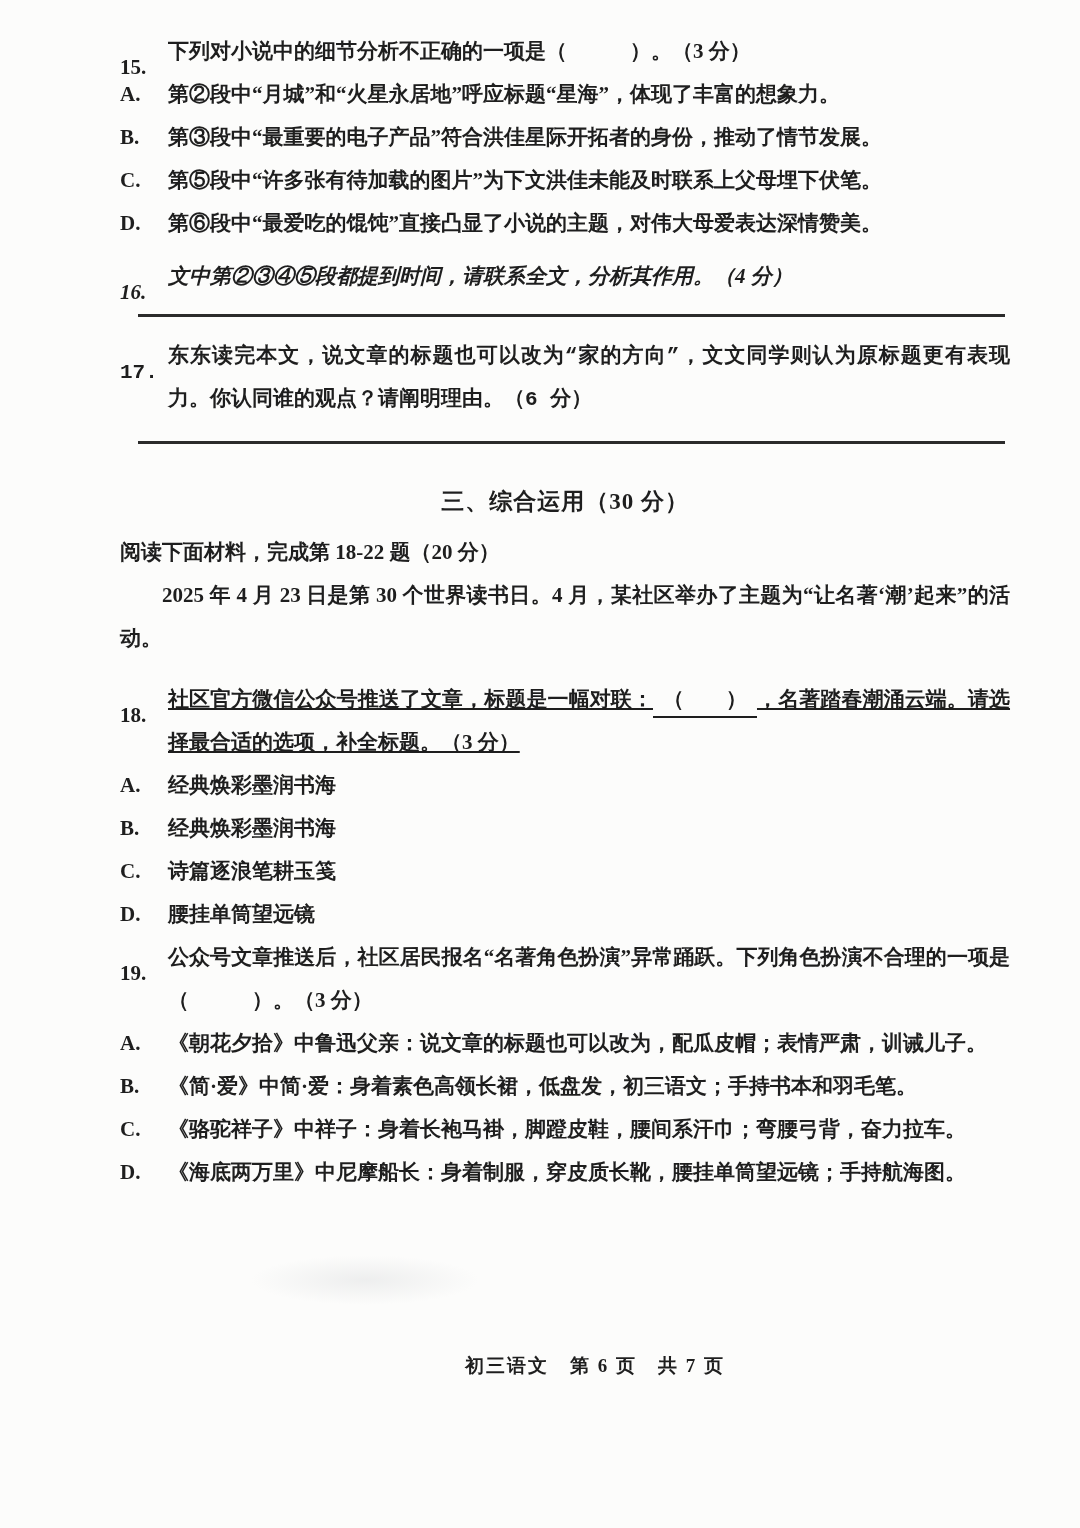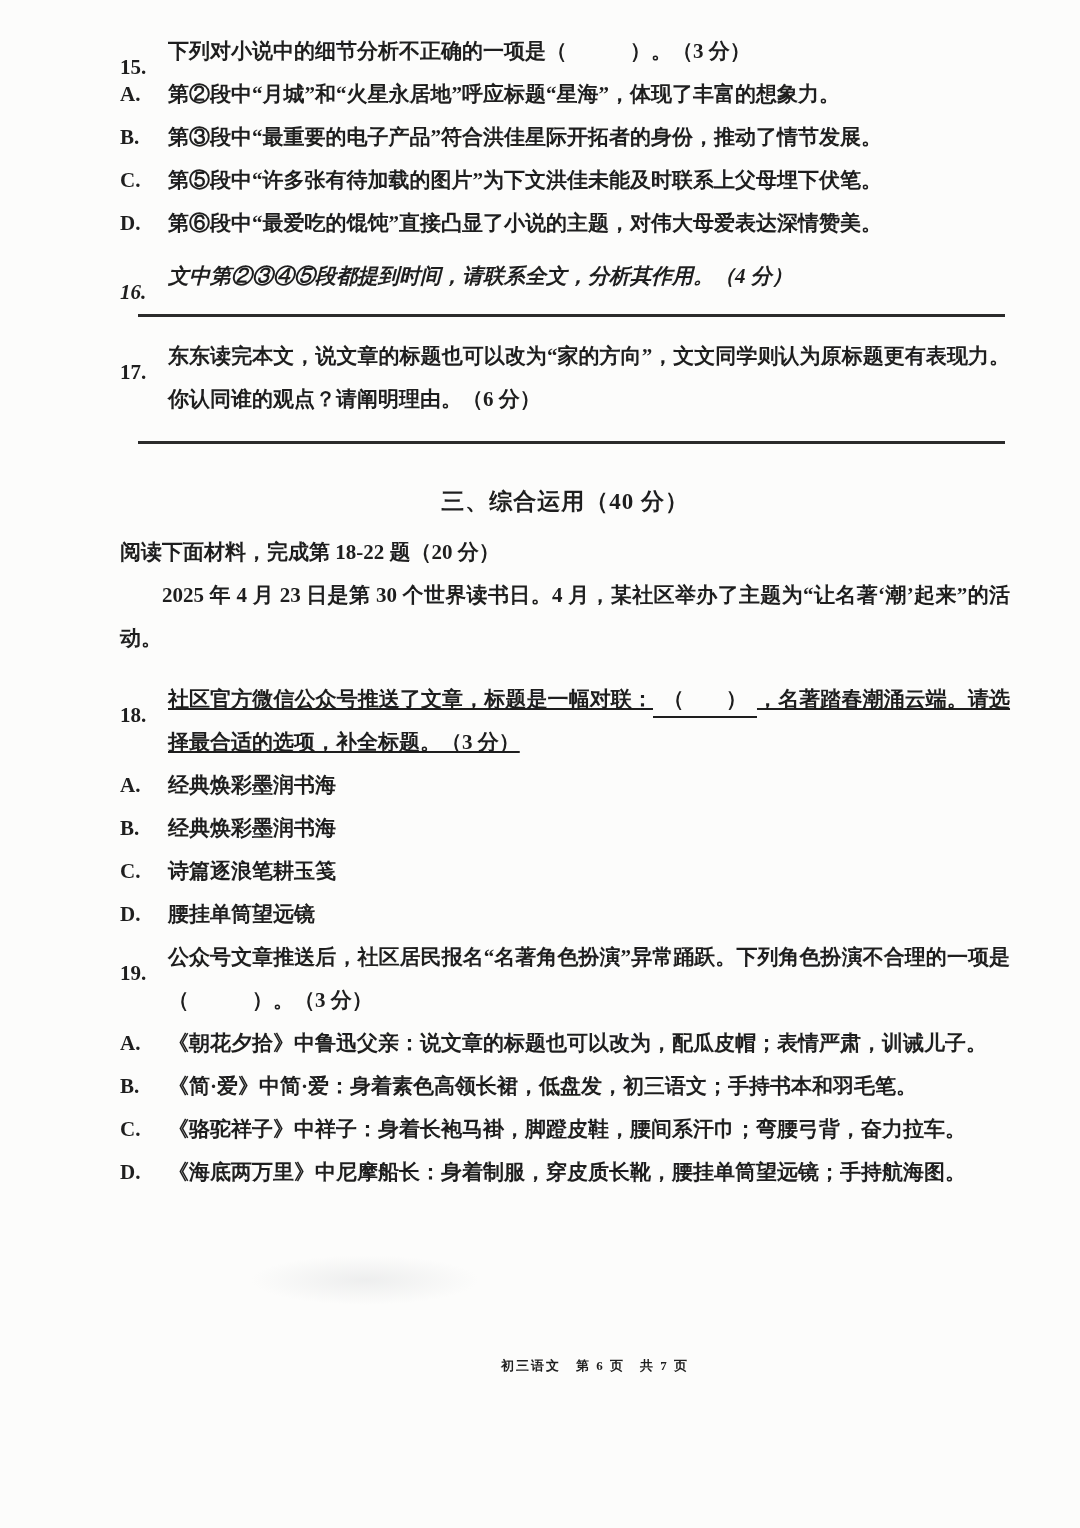--- a/index.html
+++ b/index.html
@@ -52,27 +52,27 @@
   .instruction{
     font-weight:700;
     margin-top:8px;
   }
   .intro{
     text-indent:2em;
     text-align:justify;
   }
   .q15{margin-top:0;}
   .q16{margin-top:10px;font-style:italic;}
-  .q17{margin-top:0;}
+  .q17{margin-top:0;font-family:Liberation Mono, monospace;}
   .q18{margin-top:18px;text-decoration:underline;}
   .q19{margin-top:0;}
   .footer{
     text-align:center;
     margin-top:150px;
-    font-size:13px;
+    font-size:19px;
     letter-spacing:2px;
     padding-left:60px;
   }
   .scan-smudge{
     position:absolute;
     left:250px;top:1255px;
     width:230px;height:50px;
     background:radial-gradient(ellipse at center,rgba(210,212,214,.35),rgba(255,255,255,0) 70%);
     pointer-events:none;
   }
@@ -108,21 +108,21 @@
     <span>文中第②③④⑤段都提到时间，请联系全文，分析其作用。（4 分）</span>
   </div>
   <div class="answer-rule rule-1"></div>
 
   <div class="q q17">
     <span class="qnum">17.</span>
     <span>东东读完本文，说文章的标题也可以改为“家的方向”，文文同学则认为原标题更有表现力。你认同谁的观点？请阐明理由。（6 分）</span>
   </div>
   <div class="answer-rule rule-2"></div>
 
-  <div class="section-title">三、综合运用（40 分）</div>
+  <div class="section-title">三、综合运用（30 分）</div>
   <div class="instruction">阅读下面材料，完成第 18-22 题（20 分）</div>
   <div class="intro">2025 年 4 月 23 日是第 30 个世界读书日。4 月，某社区举办了主题为“让名著‘潮’起来”的活动。</div>
 
   <div class="q q18">
     <span class="qnum">18.</span>
     <span>社区官方微信公众号推送了文章，标题是一幅对联：</span><span class="blank-underline">（　　）</span><span>，名著踏春潮涌云端。请选择最合适的选项，补全标题。（3 分）</span>
   </div>
   <div class="opt">
     <span class="olabel">A.</span>
     <span>经典焕彩墨润书海</span>

